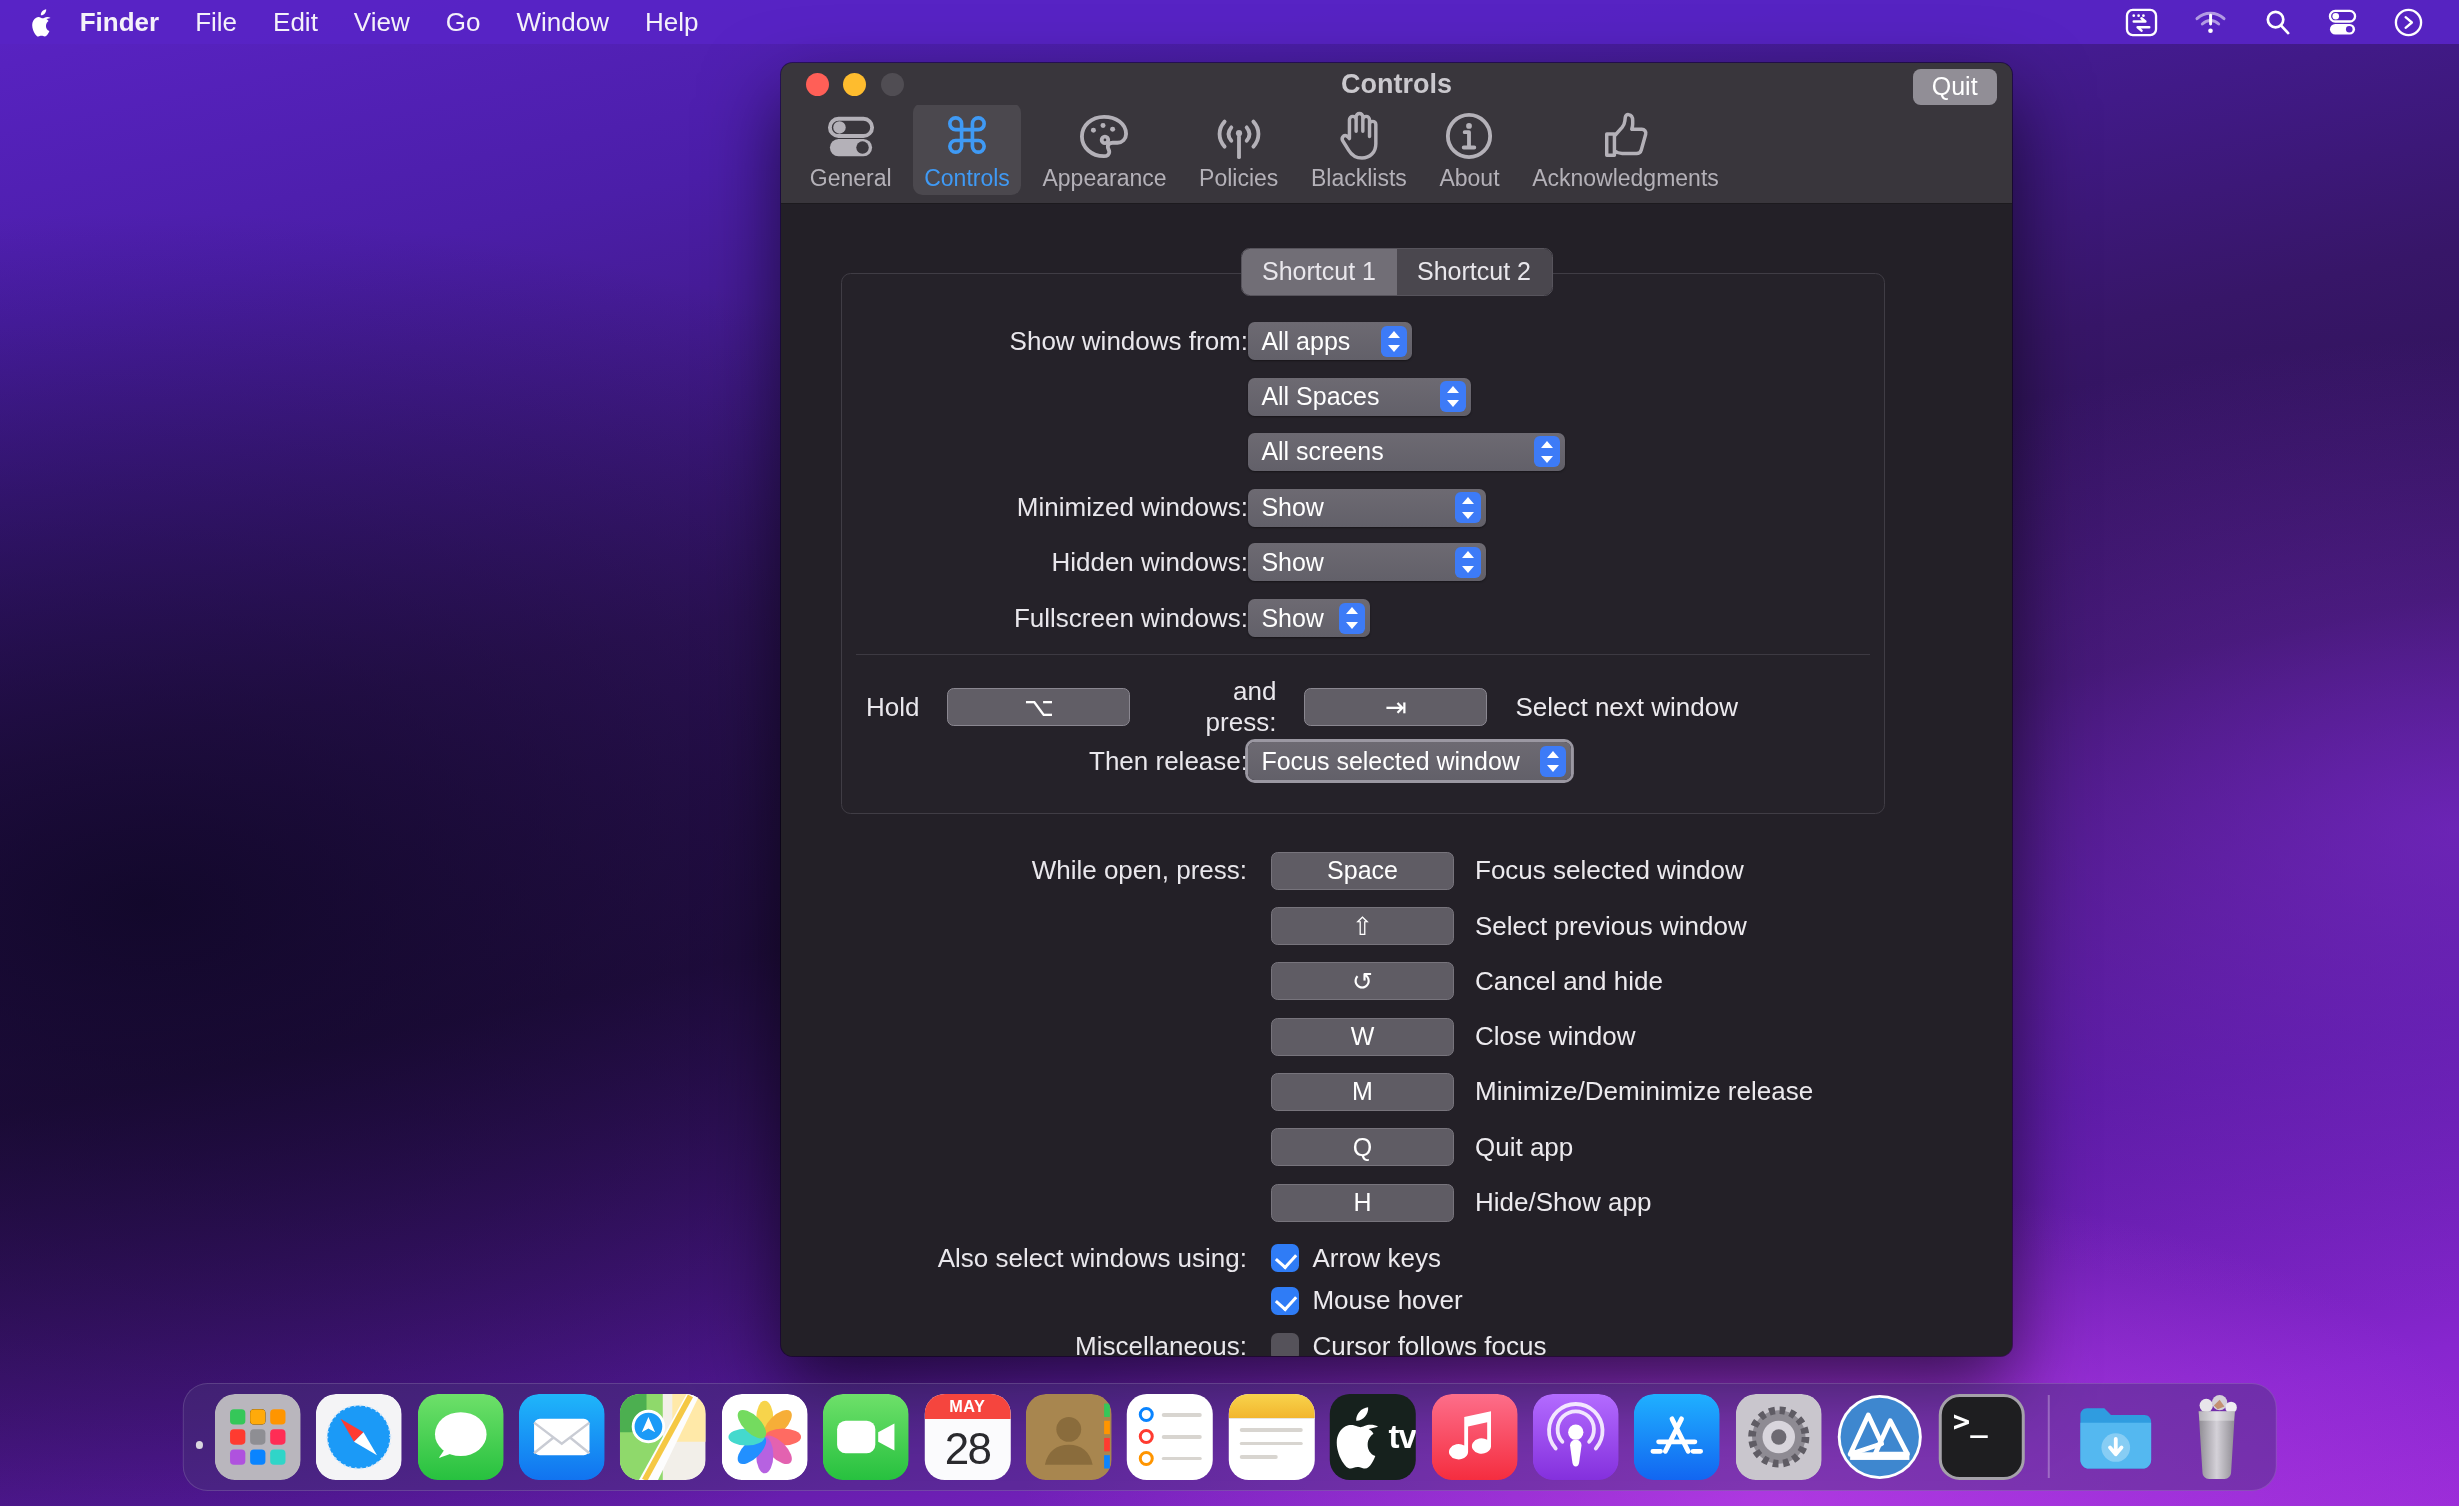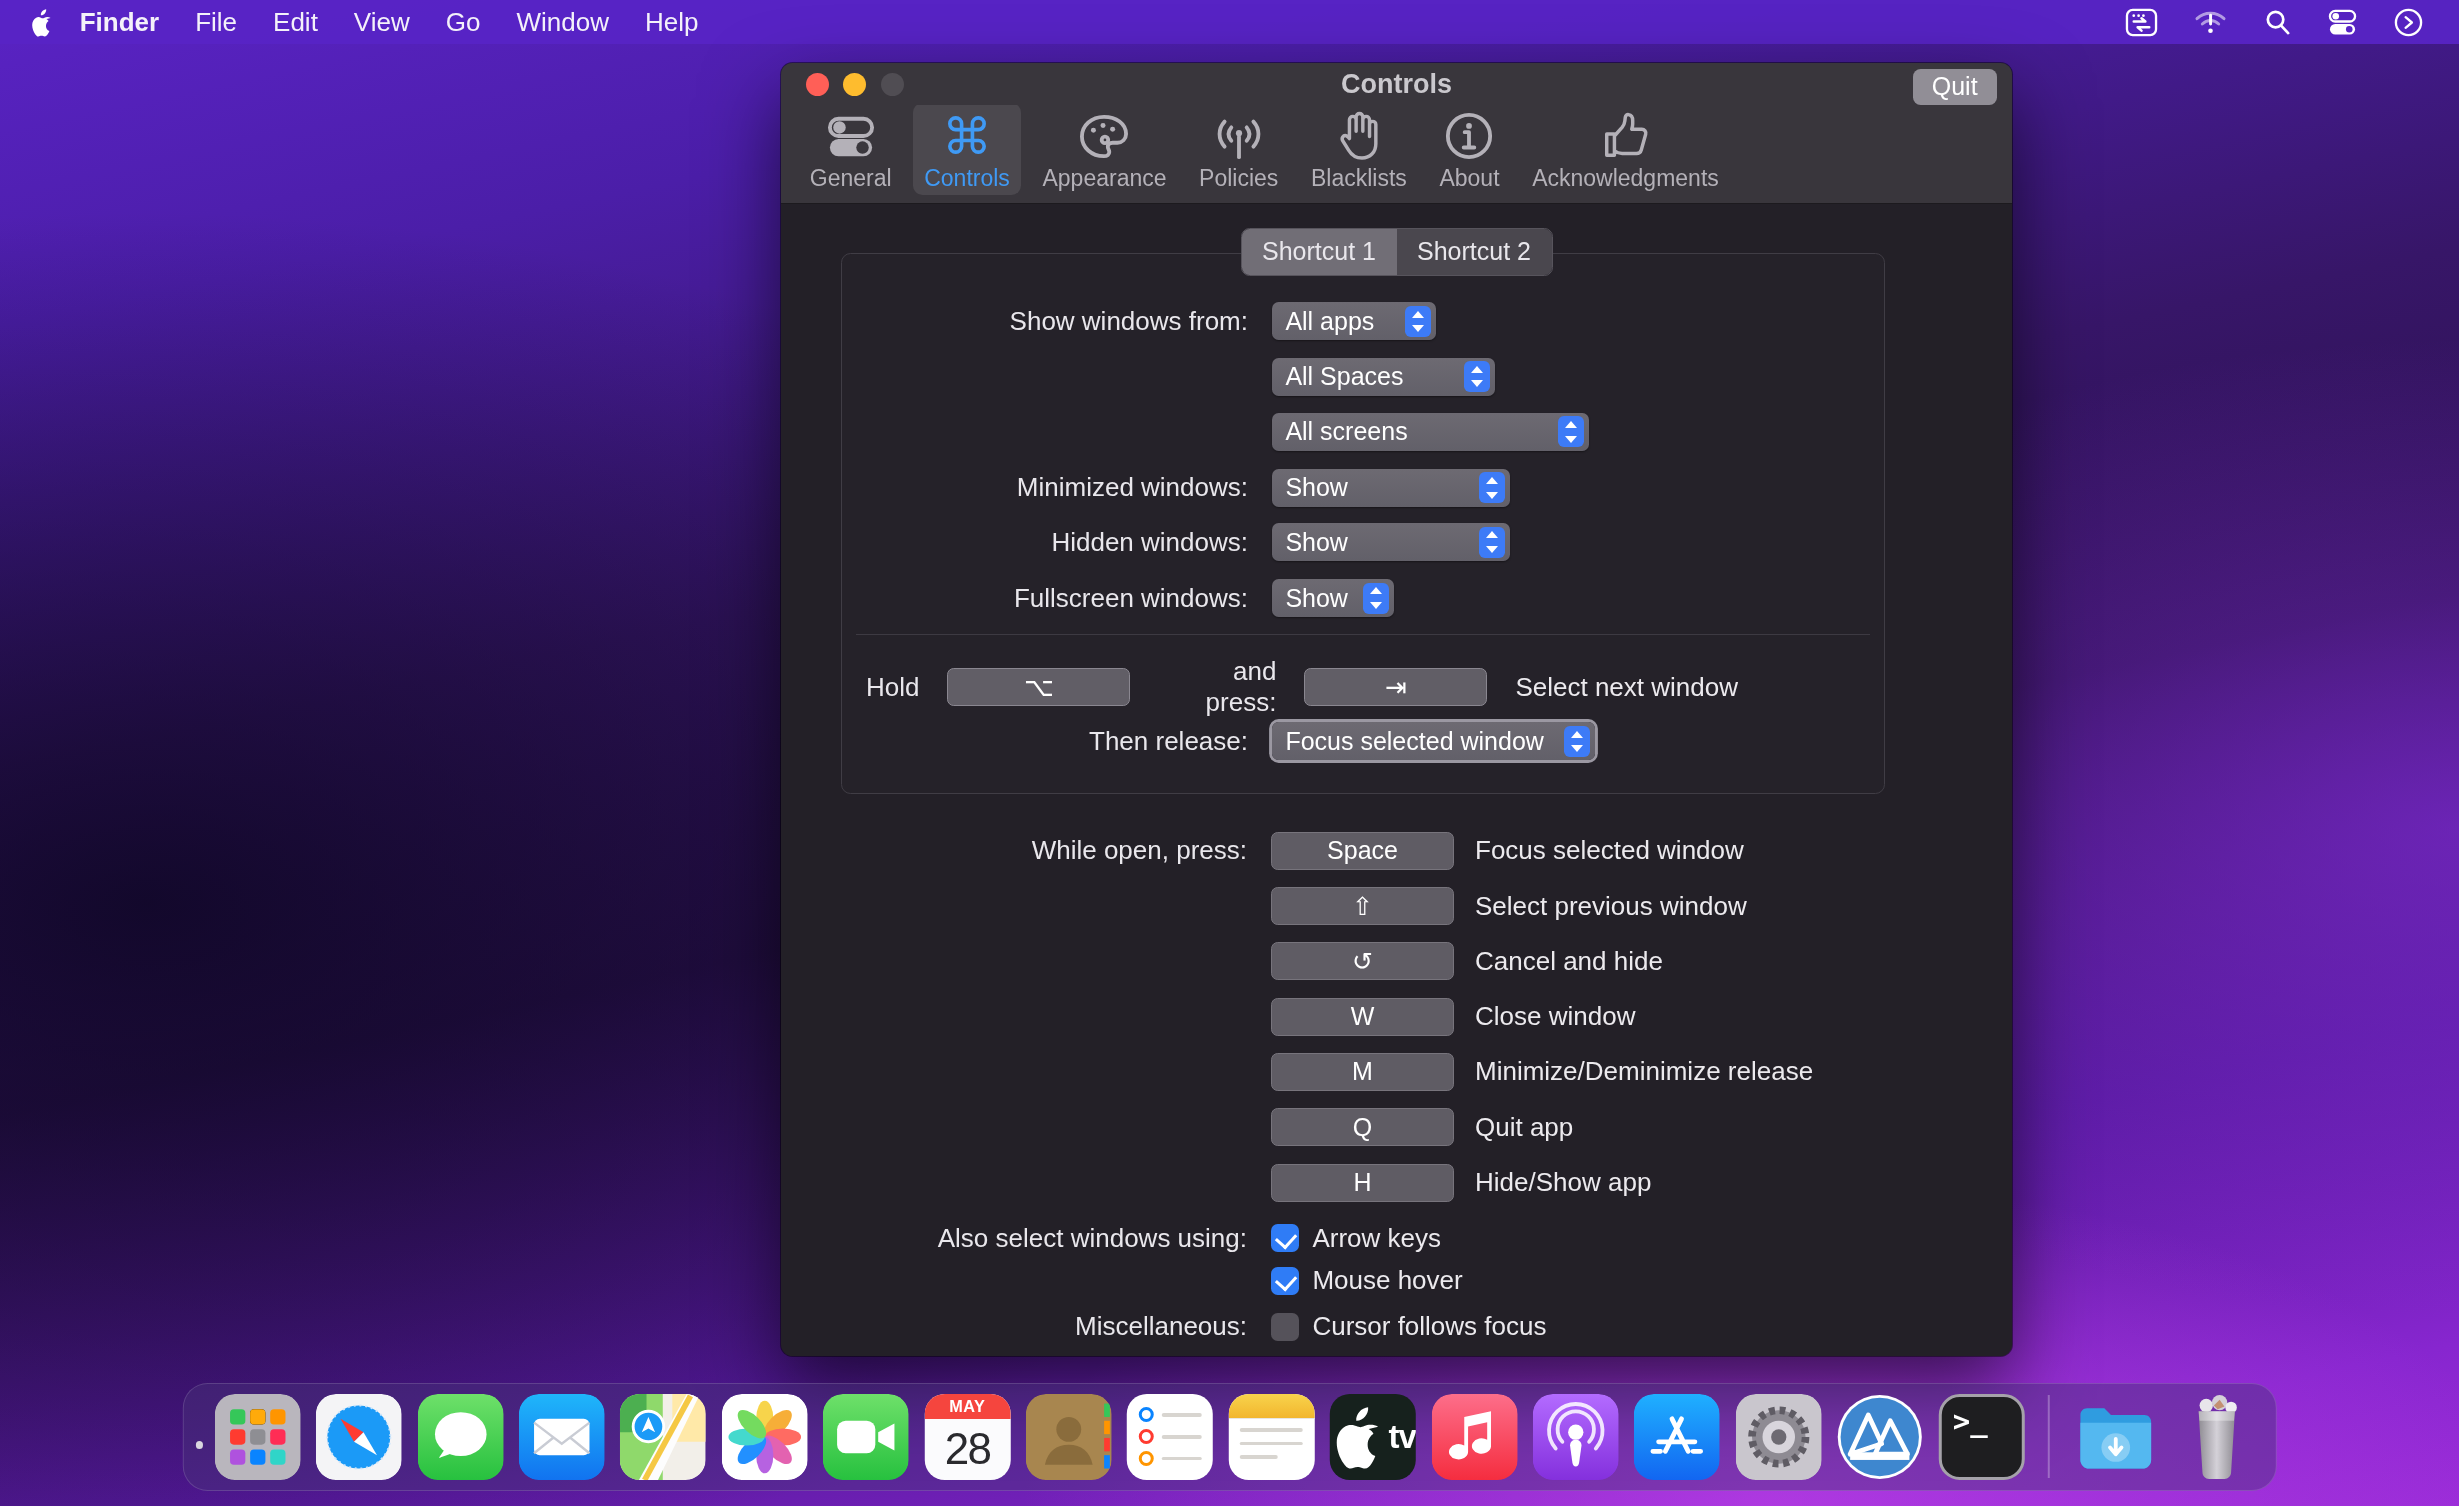--- a/index.html
+++ b/index.html
@@ -40,33 +40,33 @@
 
   .toolbar { background:#39363c; display:flex; align-items:flex-end; gap:9.6px;
     padding:5.8px 13.4px 7.7px 17.3px; border-bottom:1px solid #1c1a1e; height:99px; }
   .titem { display:flex; flex-direction:column; align-items:center; justify-content:flex-end;
     gap:3.8px; padding:5.8px 11.5px 3.8px; border-radius:9.6px; color:#b4b1b8; font-size:23px; }
   .titem .ticon { height:52px; display:flex; align-items:flex-end; justify-content:center; }
   .titem.selected { background:#4b484e; color:#3f9af5; }
   .titem svg { display:block; }
   .cmdglyph { font-size:50px; line-height:48px; color:#3f9af5; font-weight:400; }
 
-  .content { position:relative; padding-top:24px; height:1152px; }
+  .content { position:relative; padding-top:44px; height:1152px; }
 
   
   .tabs { display:flex; justify-content:center; position:relative; z-index:2; }
   .seg { display:flex; border-radius:8.6px; overflow:hidden; border:1px solid #57545c; }
   .seg .tab { width:155px; text-align:center; font-size:25px; padding:7.7px 0 9.6px;
     background:#4a474e; color:#e9e7ec; }
   .seg .tab.selected { background:#716e76; }
 
   
   .groupbox { margin:-23px 127px 0 60px; border:1px solid #403d45; background:#252229;
     border-radius:9.6px; padding:48px 0 17.3px; }
-  .row { display:grid; grid-template-columns:406px auto; column-gap:24px; align-items:center; }
+  .row { display:grid; grid-template-columns:406px auto; align-items:center; }
   .groupbox .row { margin-bottom:13.4px; }
   .groupbox .row.sp { margin-bottom:17.3px; }
   .rlabel { text-align:right; font-size:26px; color:#e9e7ec; }
   .indent { grid-column:2; }
 
   .pop { display:inline-flex; align-items:center; justify-content:space-between;
     background:linear-gradient(#6d6a72,#626069); border-radius:6.7px; height:38px;
     padding:0 4.8px 0 13.4px; color:#fff; font-size:25px; box-shadow:0 1px 1.9px rgba(0,0,0,.4); }
   .pop .step { width:26px; height:31px; background:#3d7bf7; border-radius:5.8px; position:relative; margin-left:13.4px; flex:none; }
   .pop .step::before, .pop .step::after { content:""; position:absolute; left:50%; transform:translateX(-50%);

